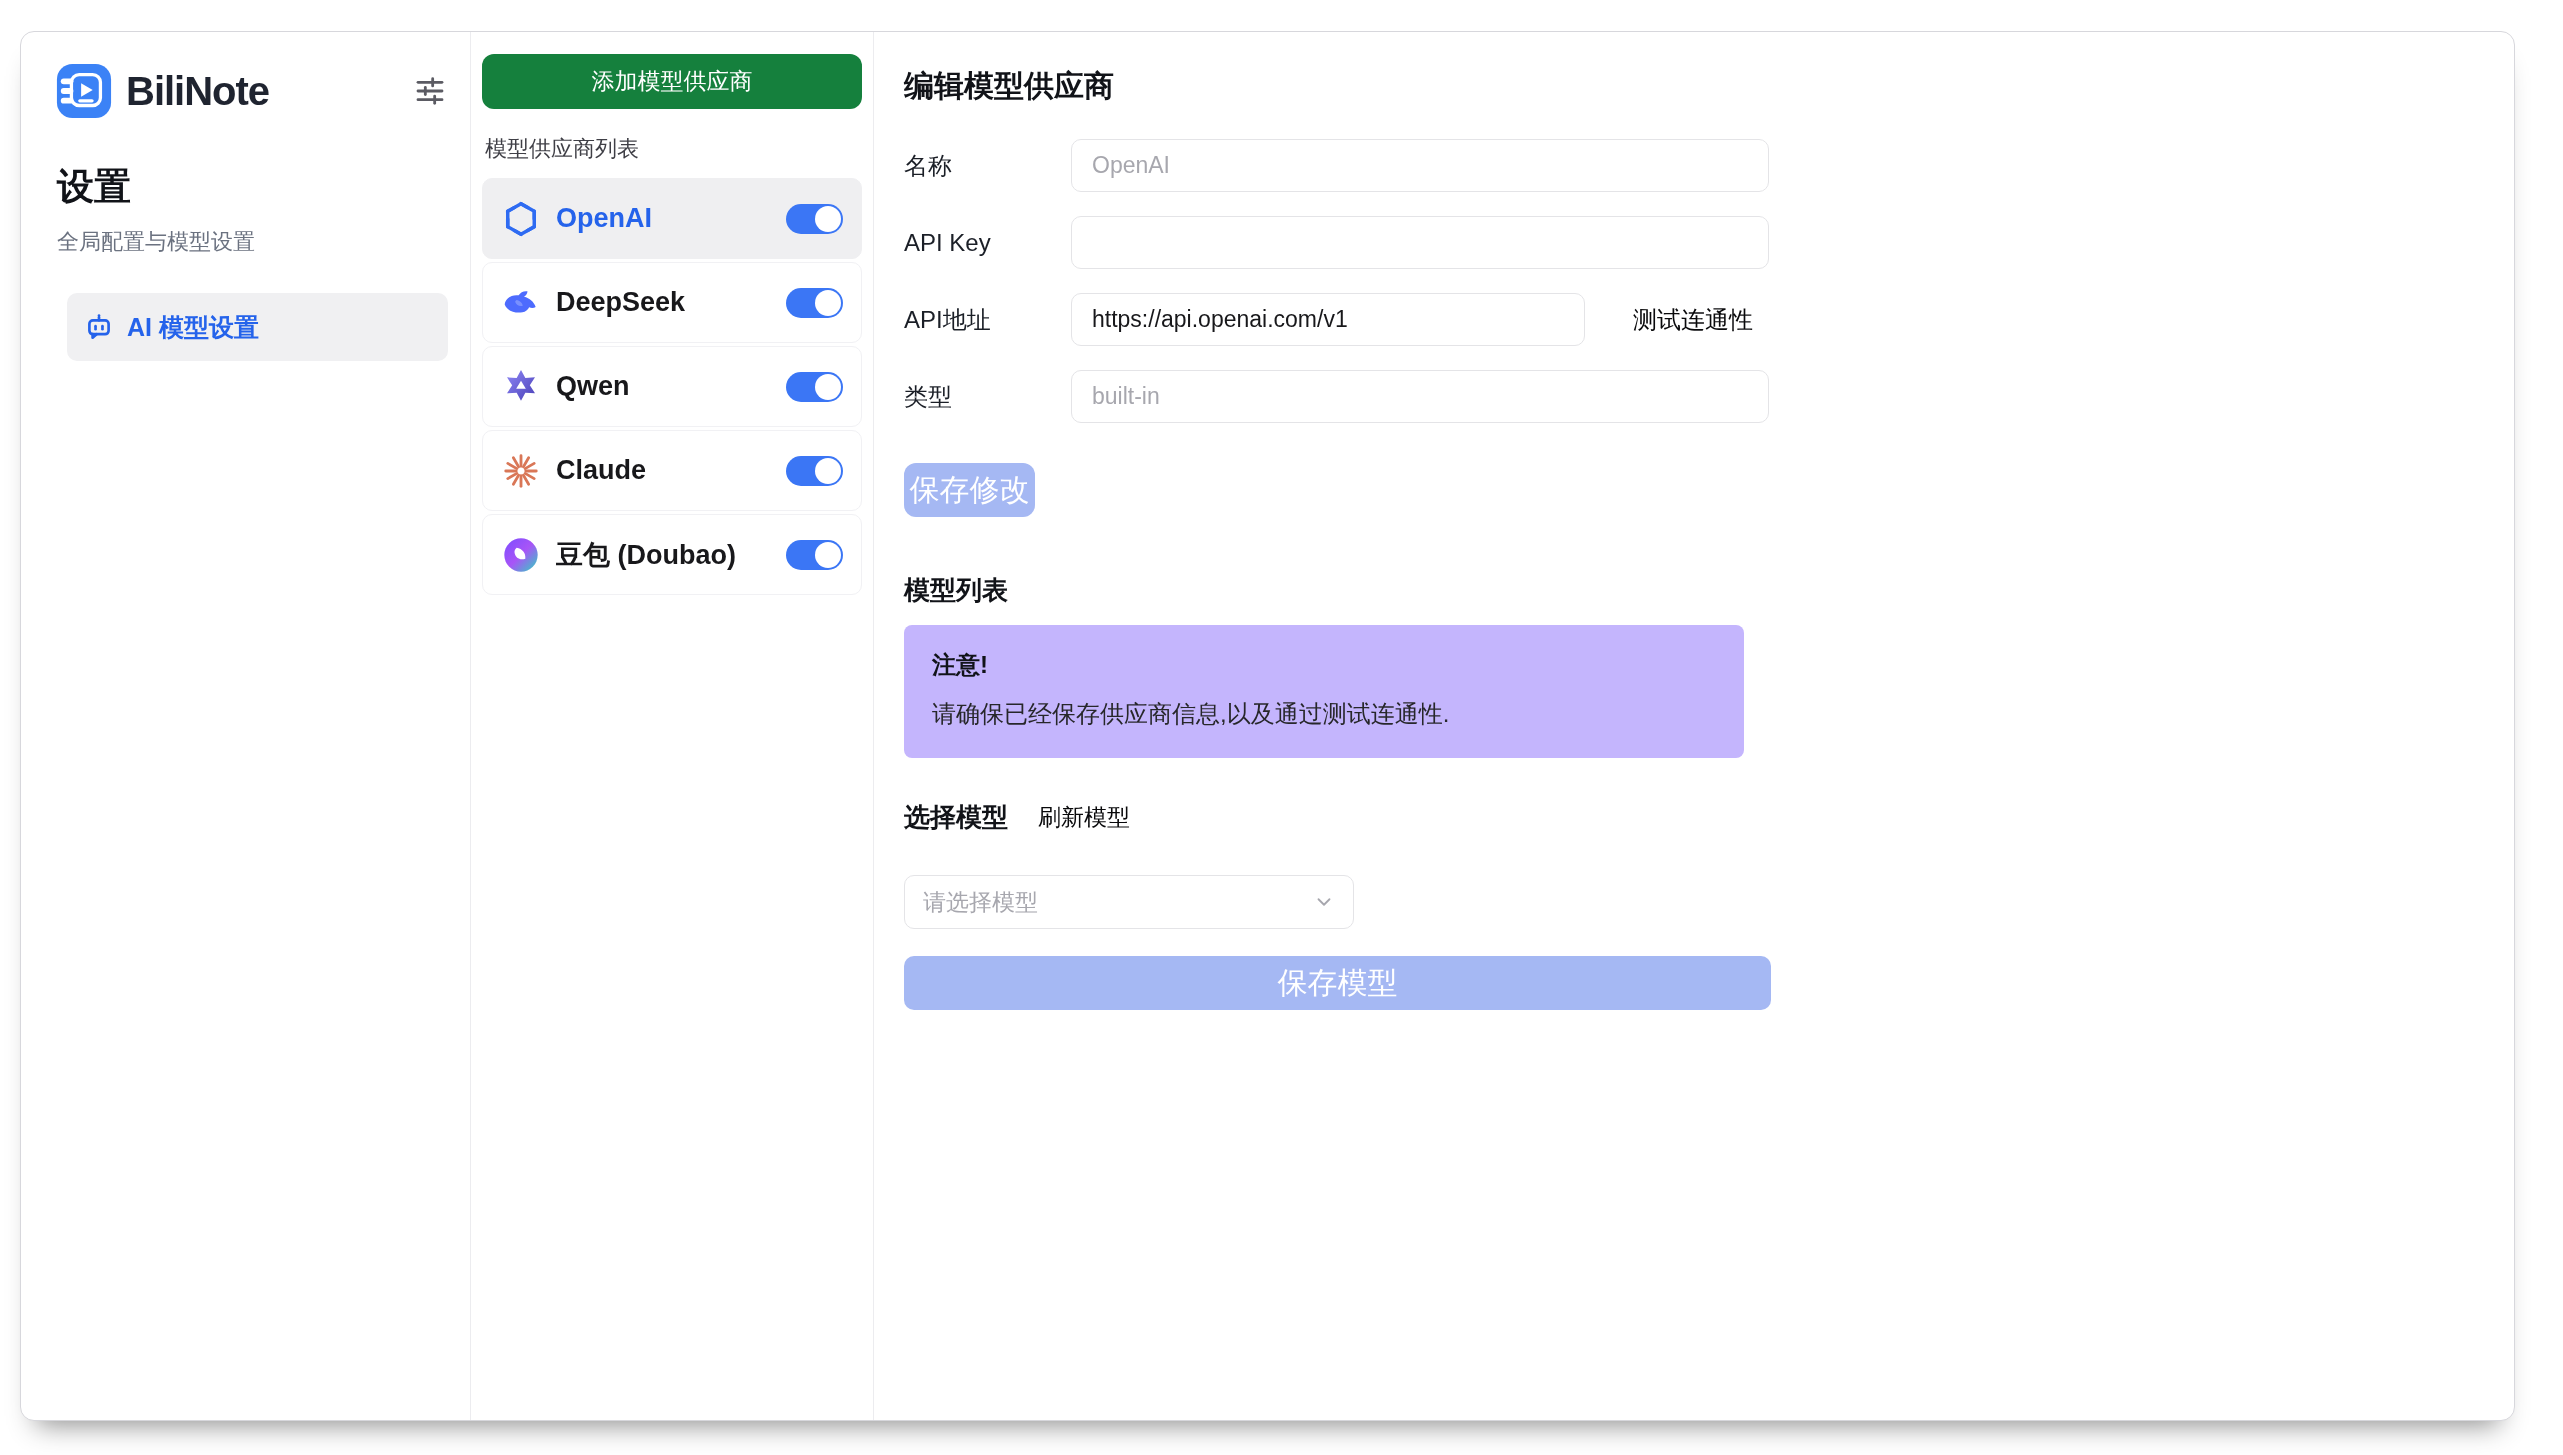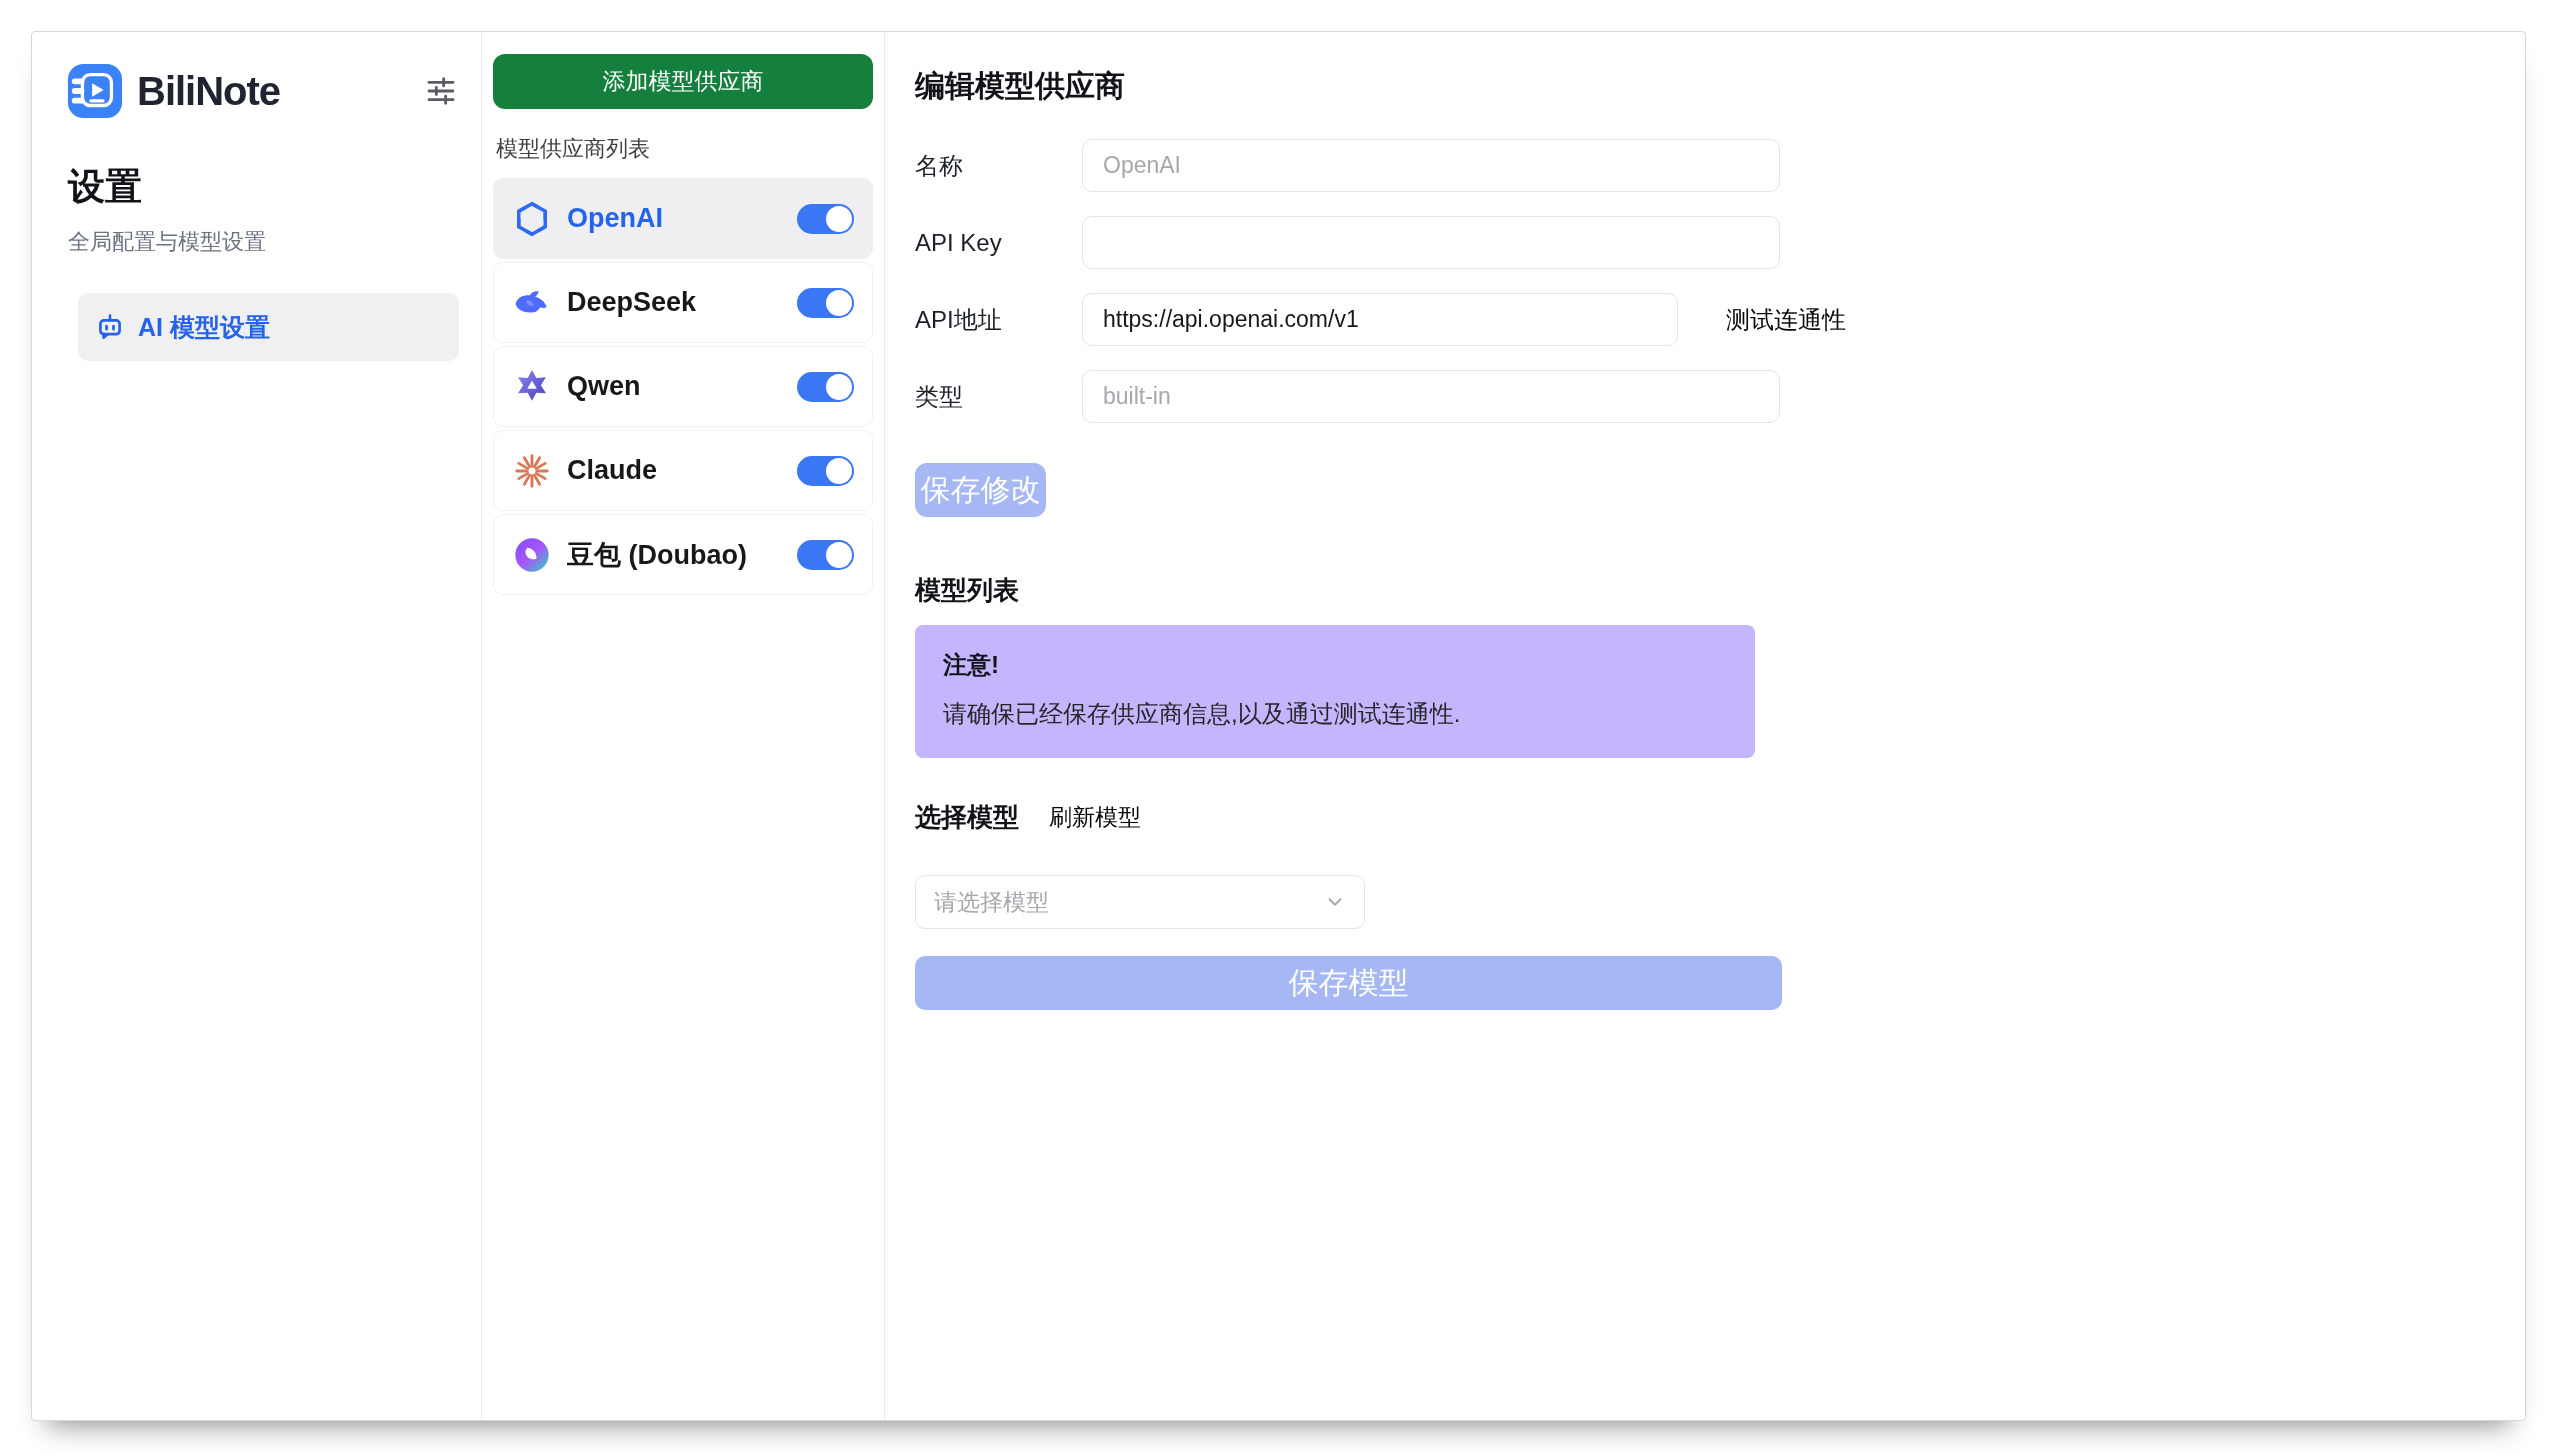--- a/index.html
+++ b/index.html
@@ -1,19 +1,19 @@
 <!DOCTYPE html>
 <html><head>
 <meta charset="utf-8">
 <style>
   * { margin:0; padding:0; box-sizing:border-box; }
   html,body { width:2563px; height:1455px; background:#ffffff;
     font-family:"Liberation Sans","DejaVu Sans",sans-serif; color:#18181b; }
-  .card { position:absolute; left:31px; top:31px; width:2495px; height:1390px;
-    background:#fff; border:1px solid #d7d7dc; border-radius:4px;
+  .card { position:absolute; left:20px; top:31px; width:2495px; height:1390px;
+    background:#fff; border:1px solid #d7d7dc; border-radius:14px;
     box-shadow:0 20px 26px -16px rgba(0,0,0,.45); display:flex; overflow:hidden; }
 
   
   .sidebar { width:450px; border-right:1px solid #ececef; padding:30px 22px 0; flex:none; }
   .sb-head { display:flex; align-items:center; padding:0 2px 0 12px; }
   .app-name { font-size:40px; font-weight:bold; color:#1f2430; margin-left:13px; letter-spacing:-1px; }
   .sliders-btn { margin-left:auto; cursor:pointer; display:flex; }
   .sb-title { font-size:37px; font-weight:bold; color:#111318; margin:42px 0 0 14px; }
   .sb-sub { font-size:22px; color:#6b7280; margin:15px 0 0 14px; }
   .nav-item { margin-top:36px; background:#f0f0f2; border-radius:10px; height:68px;
@@ -39,21 +39,21 @@
   
   .main { flex:1; padding:34px 30px 0; }
   .main-title { font-size:30px; font-weight:bold; color:#111318; }
   .form { margin-top:32px; }
   .frow { display:flex; align-items:center; margin-bottom:24px; }
   .flabel { width:167px; flex:none; font-size:24px; color:#1b1f27; }
   .inp { width:698px; height:53px; border:1px solid #e4e4e7; border-radius:10px;
     padding:0 20px; font-size:23px; color:#18181b; background:#fff;
     font-family:inherit; outline:none; }
   .inp::placeholder { color:#a7a7ae; }
-  .inp.short { width:596px; }
+  .inp.short { width:514px; }
   .test-link { font-size:24px; color:#09090b; margin-left:48px; cursor:pointer; }
   .btn-muted { background:#a5b8f3; color:#fff; border:none; border-radius:12px;
     font-size:30px; cursor:pointer; font-family:inherit; }
   .save-edit-btn { margin-top:16px; width:131px; height:54px; }
   .models-title { font-size:26px; font-weight:bold; margin-top:56px; color:#111318; }
   .alert { margin-top:17px; width:840px; background:#c4b5fd; border-radius:8px;
     padding:24px 28px 28px; }
   .alert-title { font-size:24px; font-weight:bold; color:#111318; }
   .alert-body { font-size:24px; color:#27272a; margin-top:17px; }
   .select-row { margin-top:42px; display:flex; align-items:center; gap:30px; }

